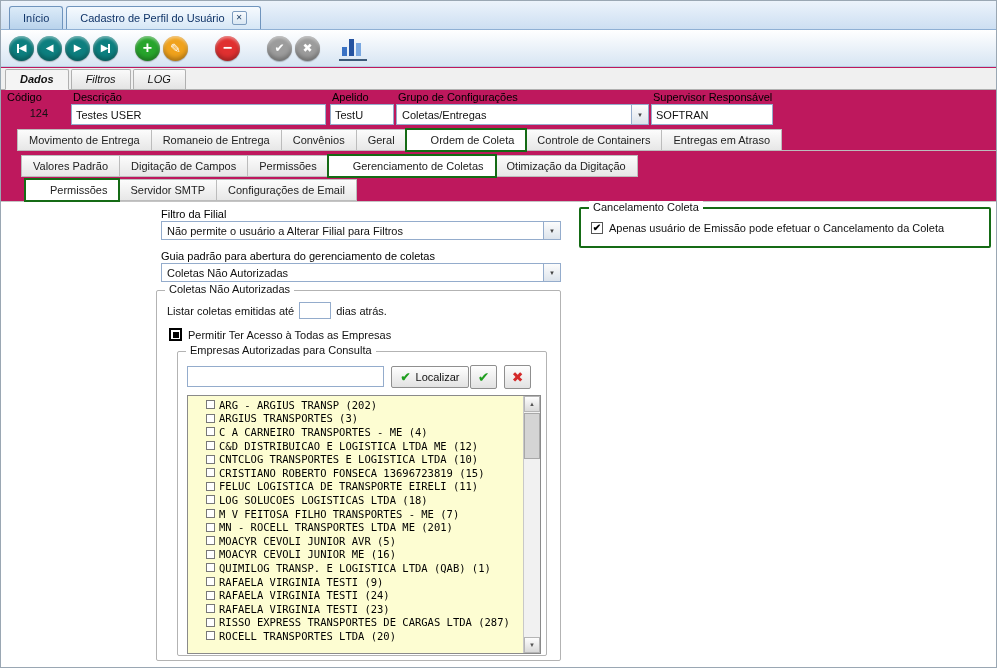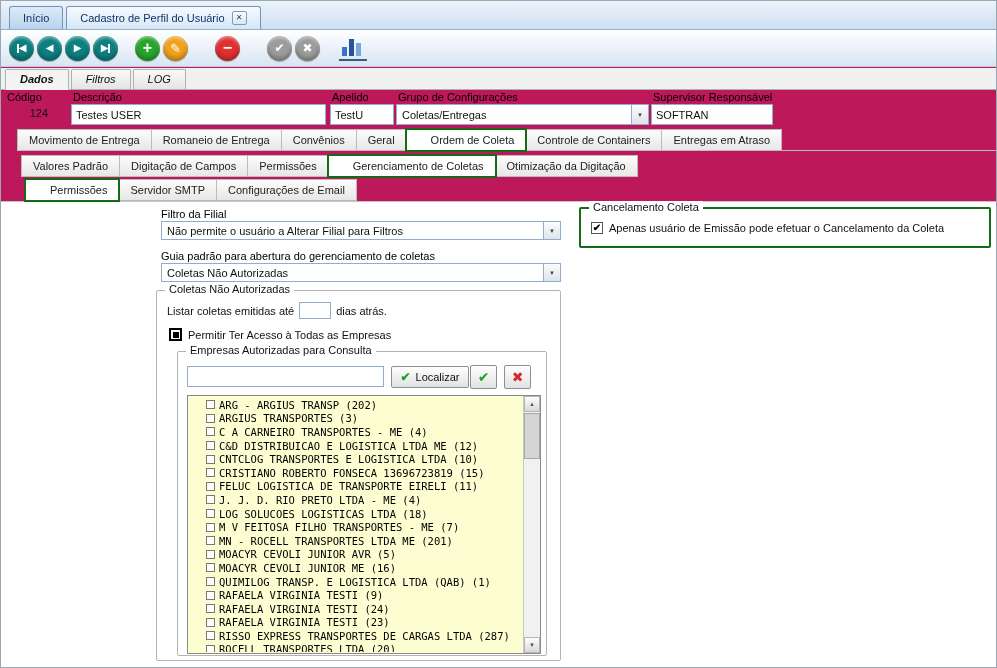--- a/index.html
+++ b/index.html
@@ -361,24 +361,20 @@
               <div class="crow">
                 <span class="ccb"></span>
                 <span class="ctxt">CRISTIANO ROBERTO FONSECA 13696723819 (15)</span>
               </div>
 
               <div class="crow">
                 <span class="ccb"></span>
                 <span class="ctxt">FELUC LOGISTICA DE TRANSPORTE EIRELI  (11)</span>
               </div>
 
-              <div class="crow">
-                <span class="ccb"></span>
-                <span class="ctxt">J. J. D. RIO PRETO LTDA - ME (4)</span>
-              </div>
 
               <div class="crow">
                 <span class="ccb"></span>
                 <span class="ctxt">LOG SOLUCOES LOGISTICAS LTDA (18)</span>
               </div>
 
               <div class="crow">
                 <span class="ccb"></span>
                 <span class="ctxt">M V FEITOSA FILHO TRANSPORTES - ME (7)</span>
               </div>

